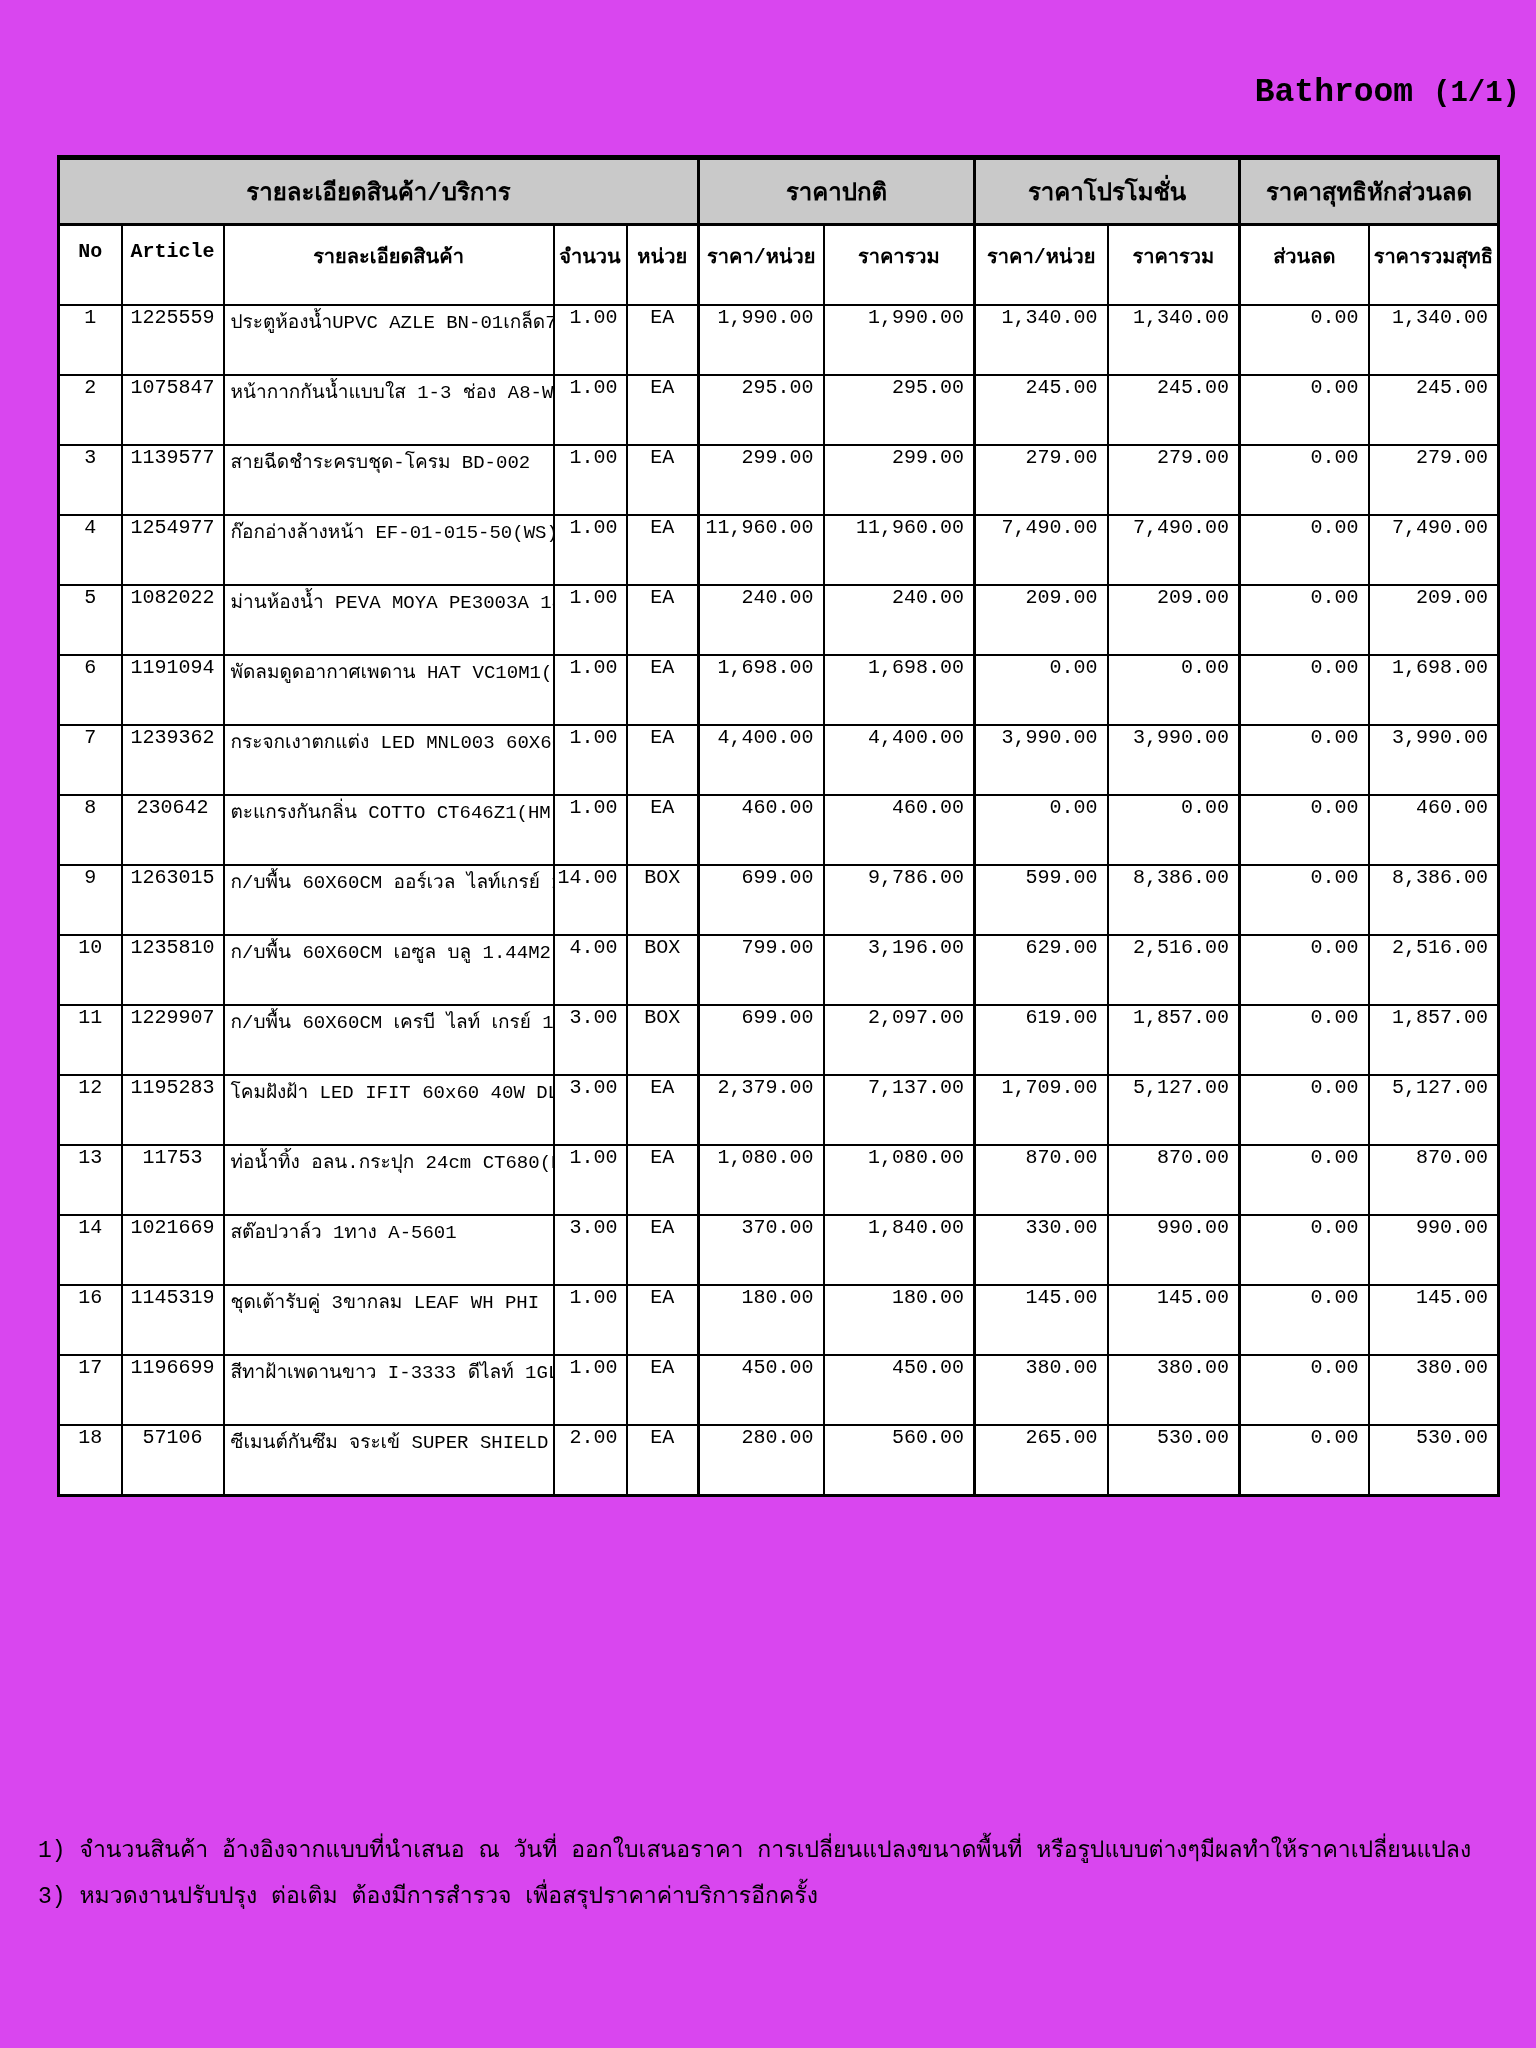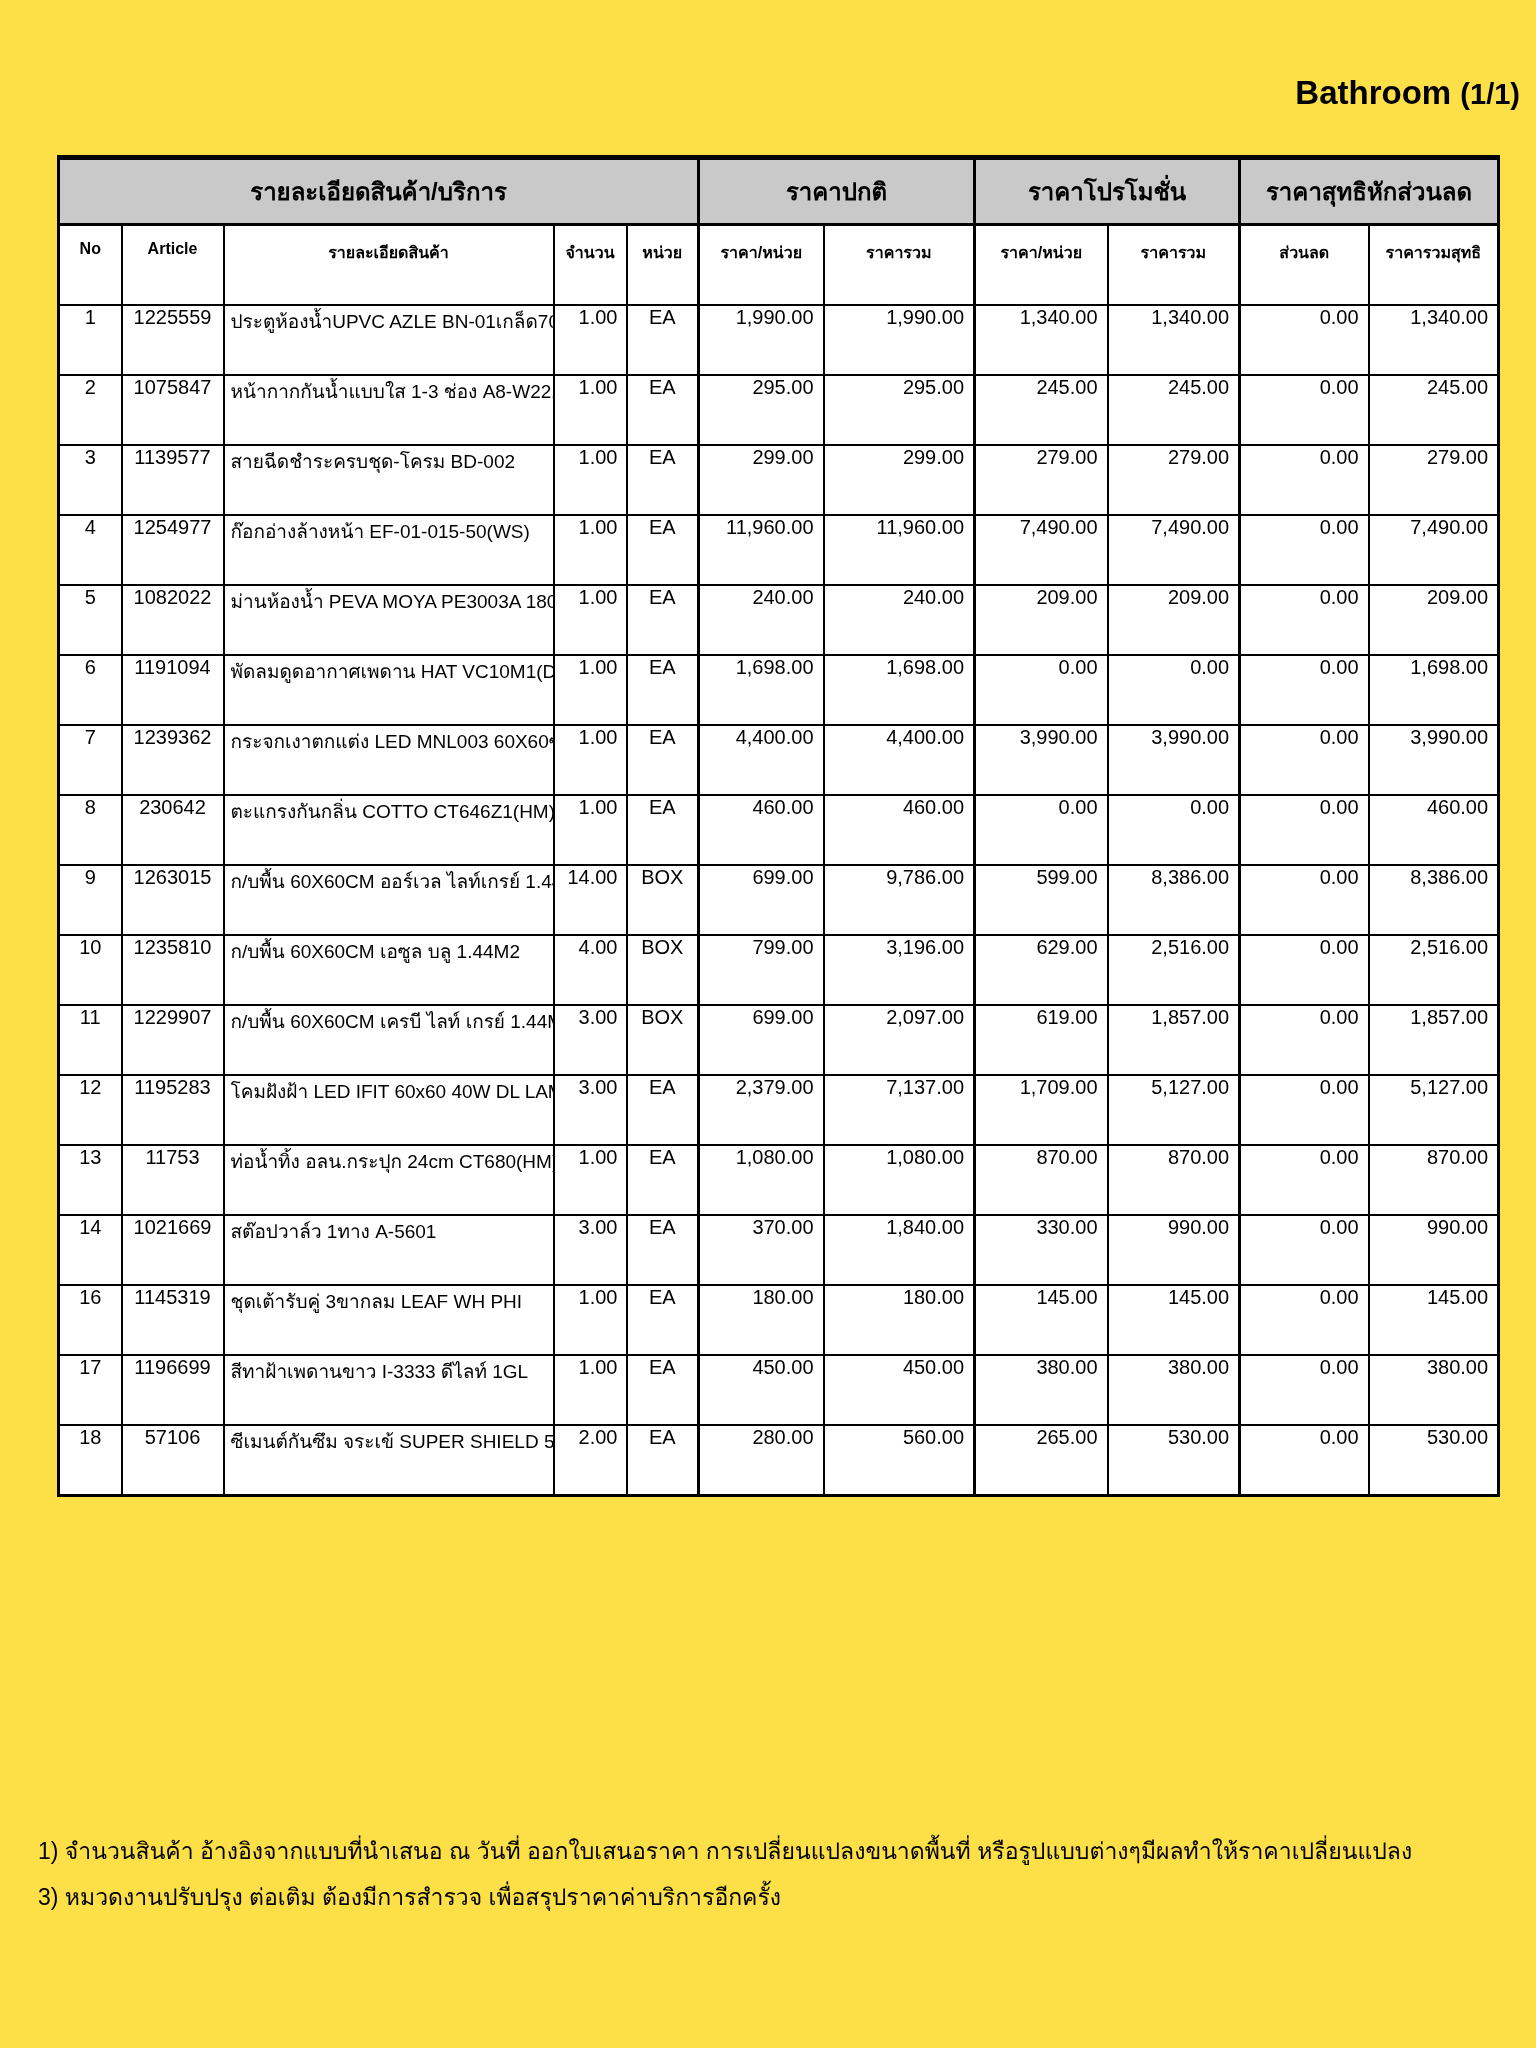--- a/index.html
+++ b/index.html
@@ -6,22 +6,23 @@
     margin: 0;
     padding: 0;
     background: #ffffff;
     font-family: "Liberation Sans", "DejaVu Sans", sans-serif;
     color: #000;
   }
   .page {
     position: relative;
     width: 1536px;
     height: 2048px;
-    background: #fde047;
+    background: #d946ef;
     overflow: hidden;
+    font-family: Liberation Mono, monospace;
   }
   .title {
     position: absolute;
     top: 74px;
     right: 16px;
     font-size: 33px;
     font-weight: bold;
     letter-spacing: 0px;
     white-space: nowrap;
   }
@@ -51,21 +52,21 @@
     background: #c9c9c9;
     height: 63px;
     font-size: 24px;
     font-weight: bold;
     text-align: center;
     vertical-align: middle;
     border-bottom: 3px solid #000;
   }
   tr.crow th {
     height: 64px;
-    font-size: 16px;
+    font-size: 20px;
     font-weight: bold;
     text-align: center;
     vertical-align: top;
     padding-top: 14px;
     background: #fff;
   }
   tbody td {
     height: 68px;
     font-size: 20px;
     vertical-align: top;

